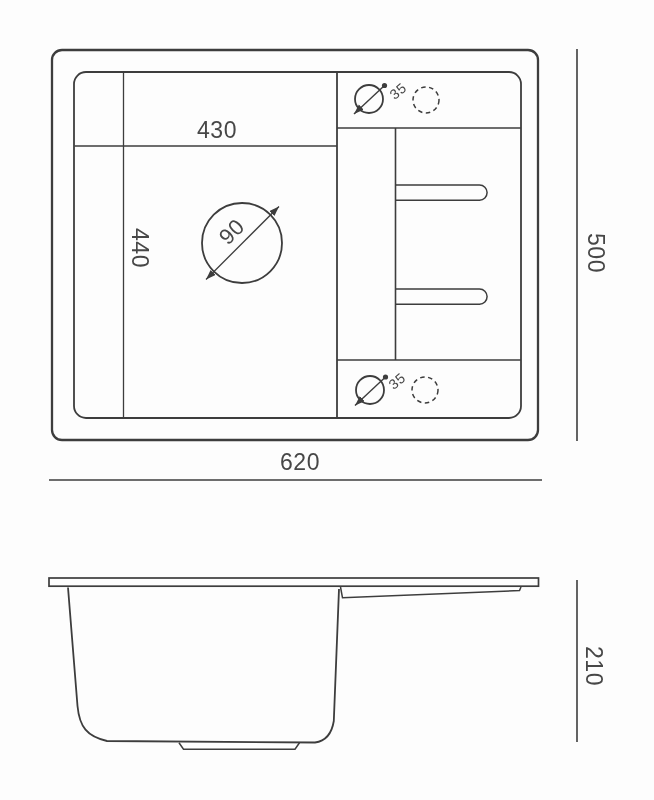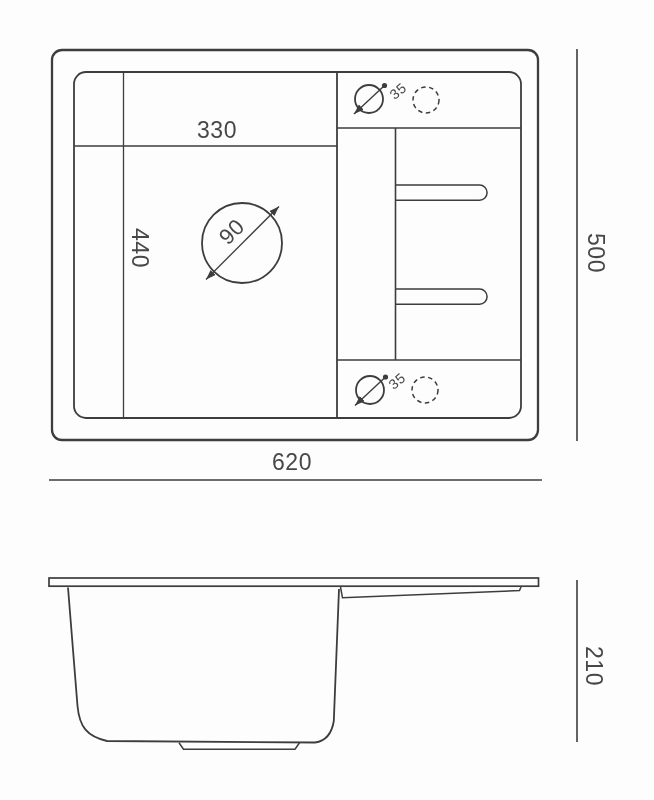--- a/index.html
+++ b/index.html
@@ -84,29 +84,29 @@
       <path class="ln" stroke-width="1.8" d="M68,587.5 L77.5,706 C79.5,727 87,736.5 107,741 L315,742.5 C326.5,741 331.8,733.5 333.8,721 L339,589"></path>
 
       <path class="ln" stroke-width="1.5" d="M179,742.8 L183.5,749.2 L295,749.2 L299.5,742.8"></path>
 
       <path class="ln" stroke-width="1.5" d="M340.5,587 L342.5,597.8 L519.5,590.5 L521,587"></path>
 
       <line class="ln" x1="577" y1="580" x2="577" y2="742" stroke-width="1.6"></line>
     </g>
   </svg>
 
-  <div class="lbl" style="left:217px;top:130px">330</div>
+  <div class="lbl" style="left:217px;top:130px">430</div>
 
   <div class="lbl rot90" style="left:139px;top:248px">440</div>
 
   <div class="lbl rot-45" style="left:232px;top:232px">90</div>
 
   <div class="lbl small" style="left:398px;top:91px">35</div>
 
   <div class="lbl small" style="left:397px;top:381px">35</div>
 
   <div class="lbl rot90" style="left:595px;top:253px">500</div>
 
-  <div class="lbl" style="left:292px;top:462px">620</div>
+  <div class="lbl" style="left:300px;top:462px">620</div>
 
   <div class="lbl rot90" style="left:593px;top:666px">210</div>
 
 </div>
 
 </body></html>

